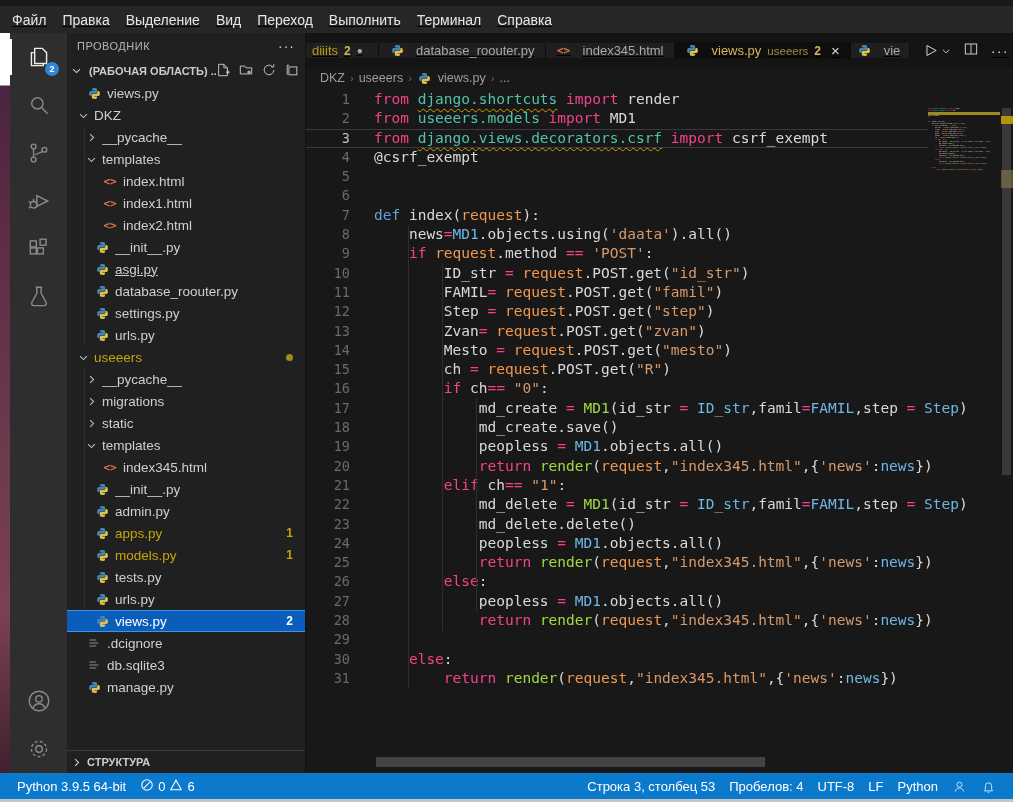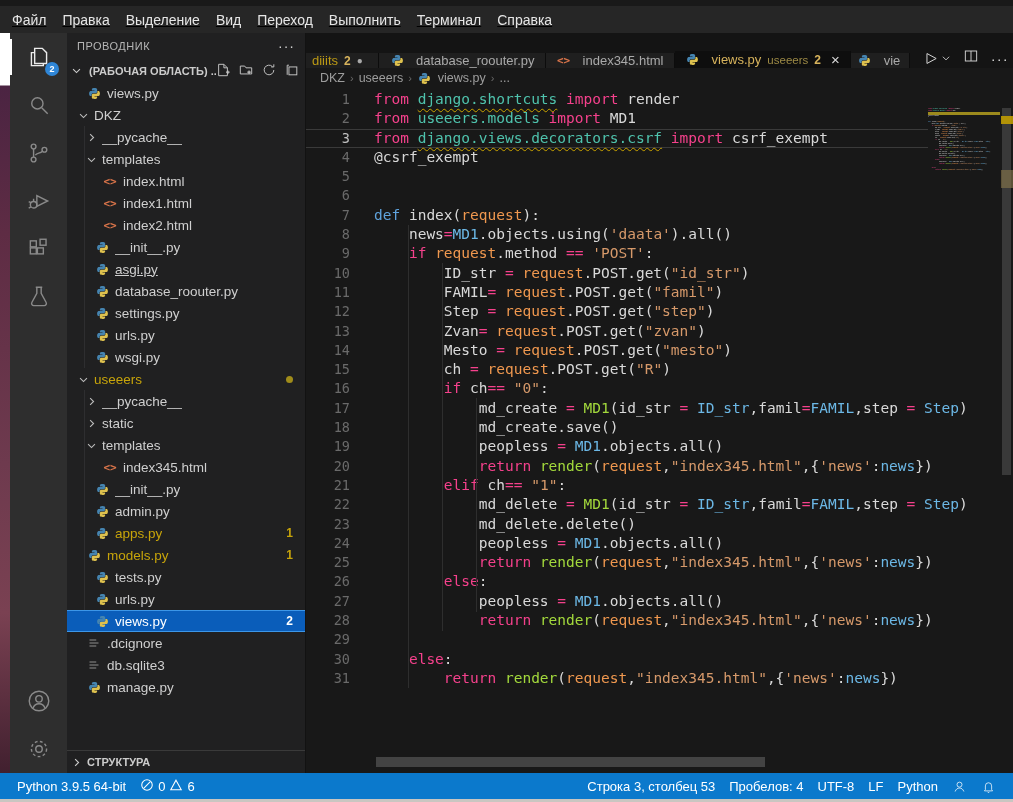--- a/index.html
+++ b/index.html
@@ -36,21 +36,21 @@
   .ticon{display:inline-flex;width:16px;justify-content:center;margin-right:5px;flex:0 0 16px;}
   .tchev{display:inline-flex;width:14px;margin-right:2px;flex:0 0 14px;}
   .tlabel{overflow:hidden;text-overflow:ellipsis;}
   .tbadge{margin-left:auto;margin-right:12px;color:#c7a40a;font-size:12px;font-weight:bold;}
   .trow.sel .tbadge{color:#fff;}
   .tdot{margin-left:auto;margin-right:12px;width:7px;height:7px;border-radius:50%;background:#a08c1a;}
   .ic-html{color:#d9744a;font-family:"DejaVu Sans Mono",monospace;font-size:11px;font-weight:bold;}
   #outline-head{margin-top:auto;border-top:1px solid #3a3a3a;height:22px;display:flex;align-items:center;color:#cccccc;font-size:11px;font-weight:bold;padding-left:4px;}
   
   #editor{flex:1;position:relative;background:#181818;overflow:hidden;display:flex;flex-direction:column;}
-  #tabbar{height:35px;background:#141414;display:flex;align-items:flex-end;flex:0 0 35px;}
+  #tabbar{height:35px;background:#141414;display:flex;align-items:center;flex:0 0 35px;text-decoration:underline;}
   .tab{display:flex;align-items:center;padding:0 10px;background:#1f1f1f;border-right:1px solid #0c0c0c;color:#9b9b9b;font-size:13px;gap:6px;white-space:nowrap;}
   .tab.active{background:#0e0e0e;}
   .tab .tab-label{color:#a9a9a9;}
   .tab.yellow .tab-label{color:#bb9914;}
   .tab.active .tab-label{color:#d7b35c;}
   .tab-desc{font-size:11.5px;color:#9d8a45;}
   .tab-badge{color:#d7b35c;font-size:12px;font-weight:bold;}
   .tab-dirty{color:#a9a9a9;font-size:10px;}
   .tab-close{color:#d8d8d8;font-size:15px;margin-left:4px;}
   #tab-actions{margin-left:auto;display:flex;align-items:center;gap:12px;padding:0 12px;color:#d4d4d4;}
@@ -285,45 +285,44 @@
         </div>
         <div class="trow g" style="padding-left: 27px;">
           <span class="ticon">
             <svg width="13" height="13" viewBox="0 0 24 24">
               <path fill="#4584b0" d="M11.9 2c-5 0-4.7 2.2-4.7 2.2v2.3h4.8v.7H5.3S2 6.8 2 11.9c0 5.1 2.9 4.9 2.9 4.9h1.7v-2.4s-.1-2.9 2.8-2.9h4.8s2.7 0 2.7-2.6V4.6S17.3 2 11.9 2z"></path>
               <path fill="#dec14e" d="M12.1 22c5 0 4.7-2.2 4.7-2.2v-2.3H12v-.7h6.7s3.3.4 3.3-4.7c0-5.1-2.9-4.9-2.9-4.9h-1.7v2.4s.1 2.9-2.8 2.9H9.8s-2.7 0-2.7 2.6v4.4S6.7 22 12.1 22z"></path>
             </svg>
           </span>
           <span class="tlabel">urls.py</span>
         </div>
-        <div class="trow g" style="padding-left: 27px;">
-          <span class="ticon">
-            <svg width="13" height="13" viewBox="0 0 24 24">
-              <path fill="#4584b0" d="M11.9 2c-5 0-4.7 2.2-4.7 2.2v2.3h4.8v.7H5.3S2 6.8 2 11.9c0 5.1 2.9 4.9 2.9 4.9h1.7v-2.4s-.1-2.9 2.8-2.9h4.8s2.7 0 2.7-2.6V4.6S17.3 2 11.9 2z"></path>
-              <path fill="#dec14e" d="M12.1 22c5 0 4.7-2.2 4.7-2.2v-2.3H12v-.7h6.7s3.3.4 3.3-4.7c0-5.1-2.9-4.9-2.9-4.9h-1.7v2.4s.1 2.9-2.8 2.9H9.8s-2.7 0-2.7 2.6v4.4S6.7 22 12.1 22z"></path>
-            </svg>
-          </span>
-          <span class="tlabel">wsgi.py</span>
-        </div>
         <div class="trow yel" style="padding-left: 11px;">
           <span class="tchev">
             <svg width="11" height="11" viewBox="0 0 16 16">
               <path stroke="#bbbbbb" fill="none" stroke-width="1.6" d="M3 6l5 5 5-5"></path>
             </svg>
           </span>
           <span class="tlabel">useeers</span>
           <span class="tdot"></span>
         </div>
         <div class="trow g" style="padding-left: 19px;">
           <span class="tchev">
             <svg width="11" height="11" viewBox="0 0 16 16">
               <path stroke="#bbbbbb" fill="none" stroke-width="1.6" d="M6 3l5 5-5 5"></path>
             </svg>
           </span>
           <span class="tlabel">__pycache__</span>
+        </div>
+        <div class="trow g" style="padding-left: 19px;">
+          <span class="tchev">
+            <svg width="11" height="11" viewBox="0 0 16 16">
+              <path stroke="#bbbbbb" fill="none" stroke-width="1.6" d="M6 3l5 5-5 5"></path>
+            </svg>
+          </span>
+          <span class="tlabel">migrations</span>
         </div>
         <div class="trow g" style="padding-left: 19px;">
           <span class="tchev">
             <svg width="11" height="11" viewBox="0 0 16 16">
               <path stroke="#bbbbbb" fill="none" stroke-width="1.6" d="M6 3l5 5-5 5"></path>
             </svg>
           </span>
           <span class="tlabel">static</span>
         </div>
         <div class="trow g" style="padding-left: 19px;">
@@ -359,21 +358,21 @@
         <div class="trow yel g" style="padding-left: 27px; justify-content: space-between;">
           <span class="ticon">
             <svg width="13" height="13" viewBox="0 0 24 24">
               <path fill="#4584b0" d="M11.9 2c-5 0-4.7 2.2-4.7 2.2v2.3h4.8v.7H5.3S2 6.8 2 11.9c0 5.1 2.9 4.9 2.9 4.9h1.7v-2.4s-.1-2.9 2.8-2.9h4.8s2.7 0 2.7-2.6V4.6S17.3 2 11.9 2z"></path>
               <path fill="#dec14e" d="M12.1 22c5 0 4.7-2.2 4.7-2.2v-2.3H12v-.7h6.7s3.3.4 3.3-4.7c0-5.1-2.9-4.9-2.9-4.9h-1.7v2.4s.1 2.9-2.8 2.9H9.8s-2.7 0-2.7 2.6v4.4S6.7 22 12.1 22z"></path>
             </svg>
           </span>
           <span class="tlabel">apps.py</span>
           <span class="tbadge">1</span>
         </div>
-        <div class="trow yel g" style="padding-left: 19px;">
+        <div class="trow yel g" style="padding-left: 27px;">
           <span class="ticon">
             <svg width="13" height="13" viewBox="0 0 24 24">
               <path fill="#4584b0" d="M11.9 2c-5 0-4.7 2.2-4.7 2.2v2.3h4.8v.7H5.3S2 6.8 2 11.9c0 5.1 2.9 4.9 2.9 4.9h1.7v-2.4s-.1-2.9 2.8-2.9h4.8s2.7 0 2.7-2.6V4.6S17.3 2 11.9 2z"></path>
               <path fill="#dec14e" d="M12.1 22c5 0 4.7-2.2 4.7-2.2v-2.3H12v-.7h6.7s3.3.4 3.3-4.7c0-5.1-2.9-4.9-2.9-4.9h-1.7v2.4s.1 2.9-2.8 2.9H9.8s-2.7 0-2.7 2.6v4.4S6.7 22 12.1 22z"></path>
             </svg>
           </span>
           <span class="tlabel">models.py</span>
           <span class="tbadge">1</span>
         </div>
         <div class="trow g" style="padding-left: 27px;">

